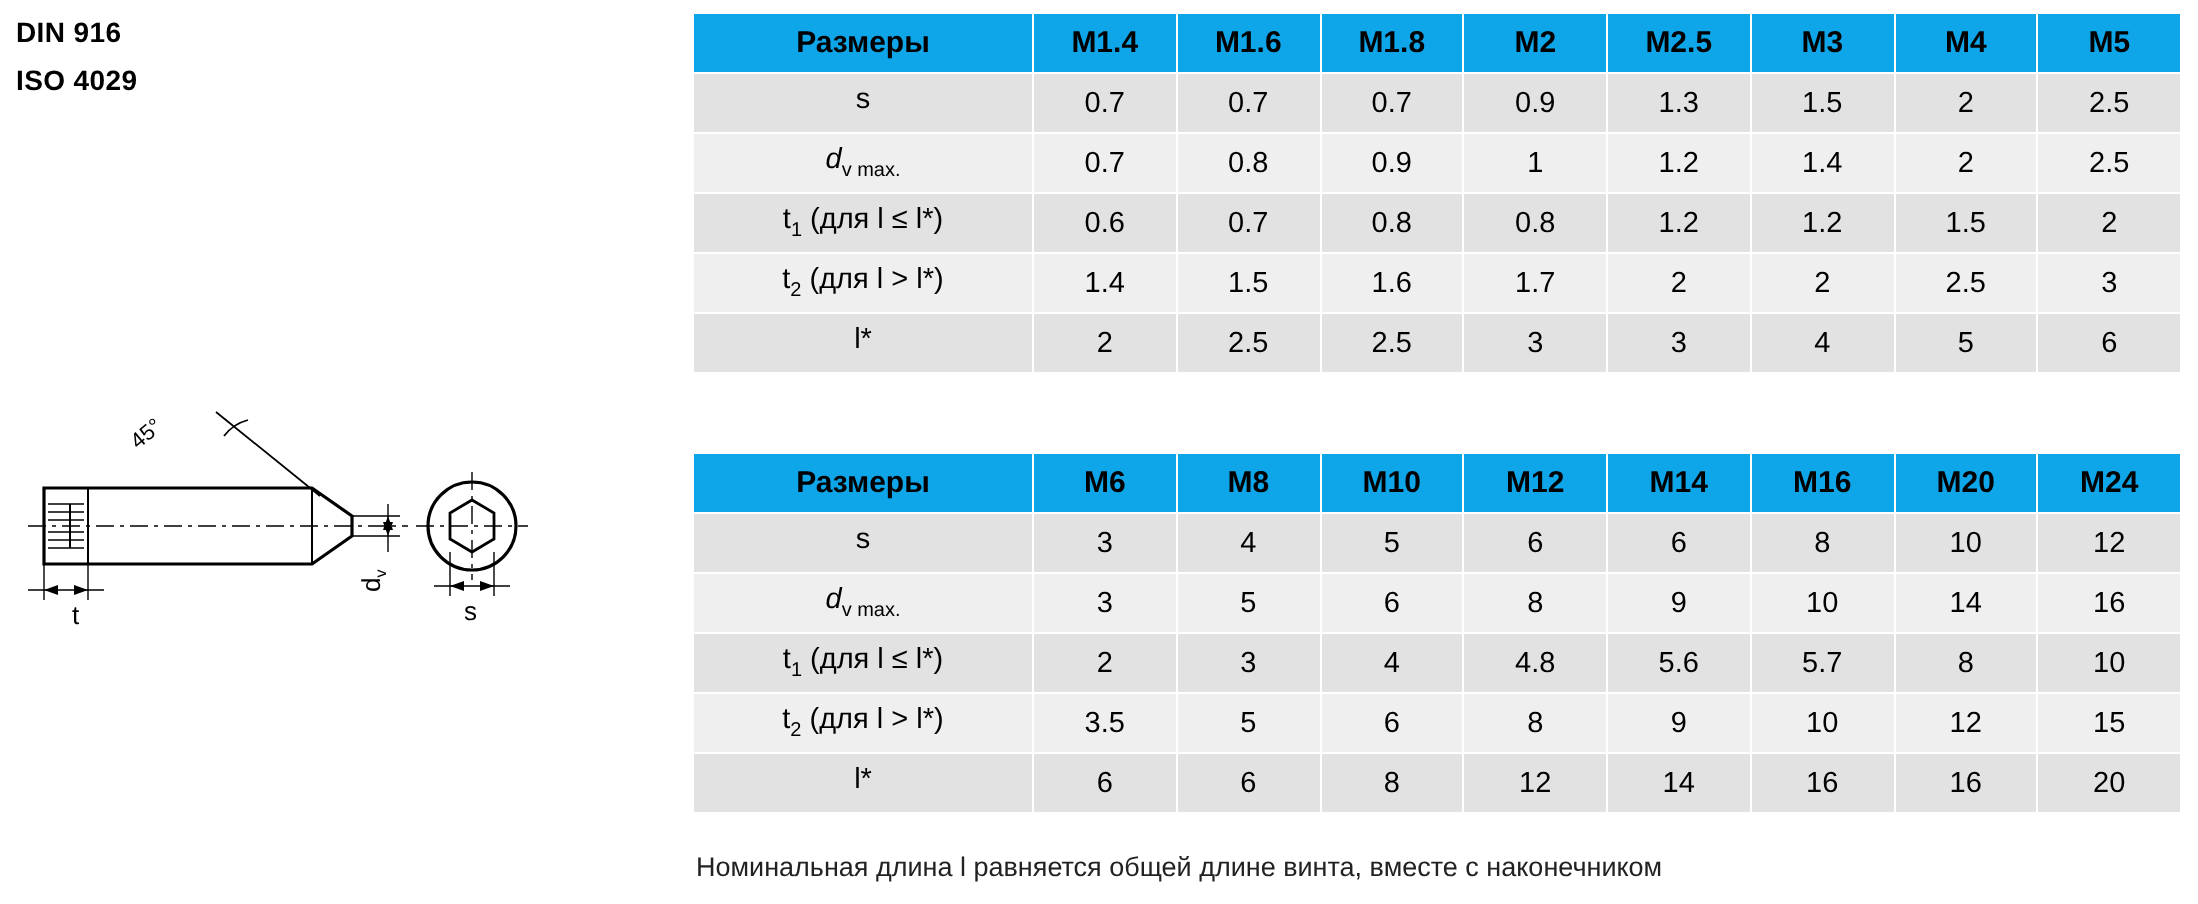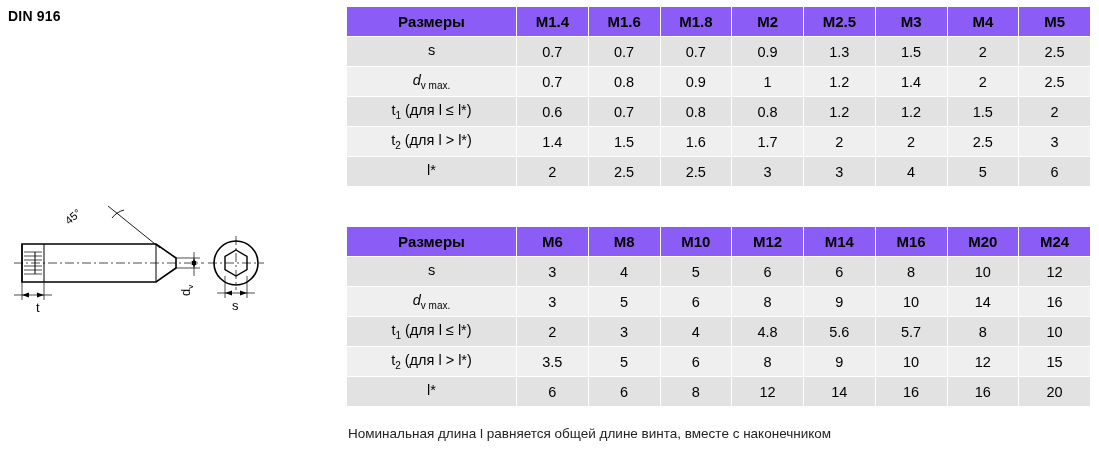--- a/index.html
+++ b/index.html
@@ -71,21 +71,21 @@
   table.dims td, table.dims th {
     border: 1px solid #ffffff;
     text-align: center;
     font-size: 14.5px;
     height: 29px;
     padding: 0 2px;
     color: #000;
     font-weight: normal;
   }
   table.dims thead th {
-    background: #8b5cf6;
+    background: #0ea5e9;
     font-weight: bold;
     font-size: 15px;
   }
   table.dims tbody tr.odd td { background: #e2e2e2; }
   table.dims tbody tr.even td { background: #efefef; }
   table.dims td.rowlabel, table.dims th.rowlabel {
     width: 165px;
   }
   table.dims td.val { width: 72.5px; }
 
@@ -104,20 +104,21 @@
   }
 </style>
 </head>
 <body>
 
 <div class="page">
 
   <div class="left-col">
     <div class="std-title">
       <span>DIN 916</span>
+      <span class="line2">ISO 4029</span>
     </div>
 
 
     <div class="drawing">
       <svg width="330" height="120" viewBox="0 0 330 120" xmlns="http://www.w3.org/2000/svg">
 
         <g stroke="#000" fill="none" stroke-width="1.6">
 
           <path d="M14,48 L148,48 L168,62 L168,72 L148,86 L14,86 Z"></path>
         </g>

